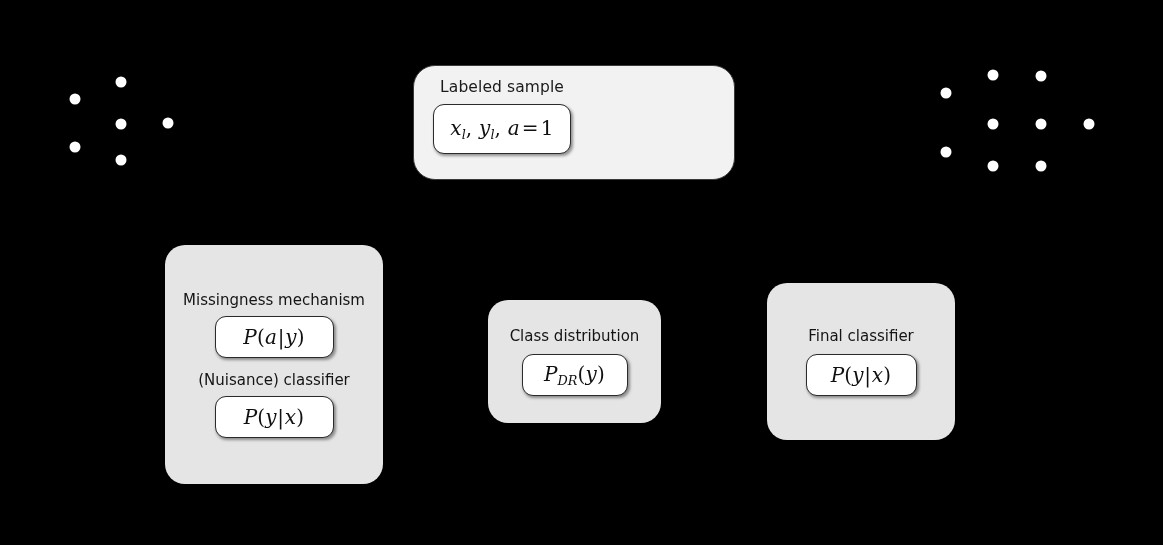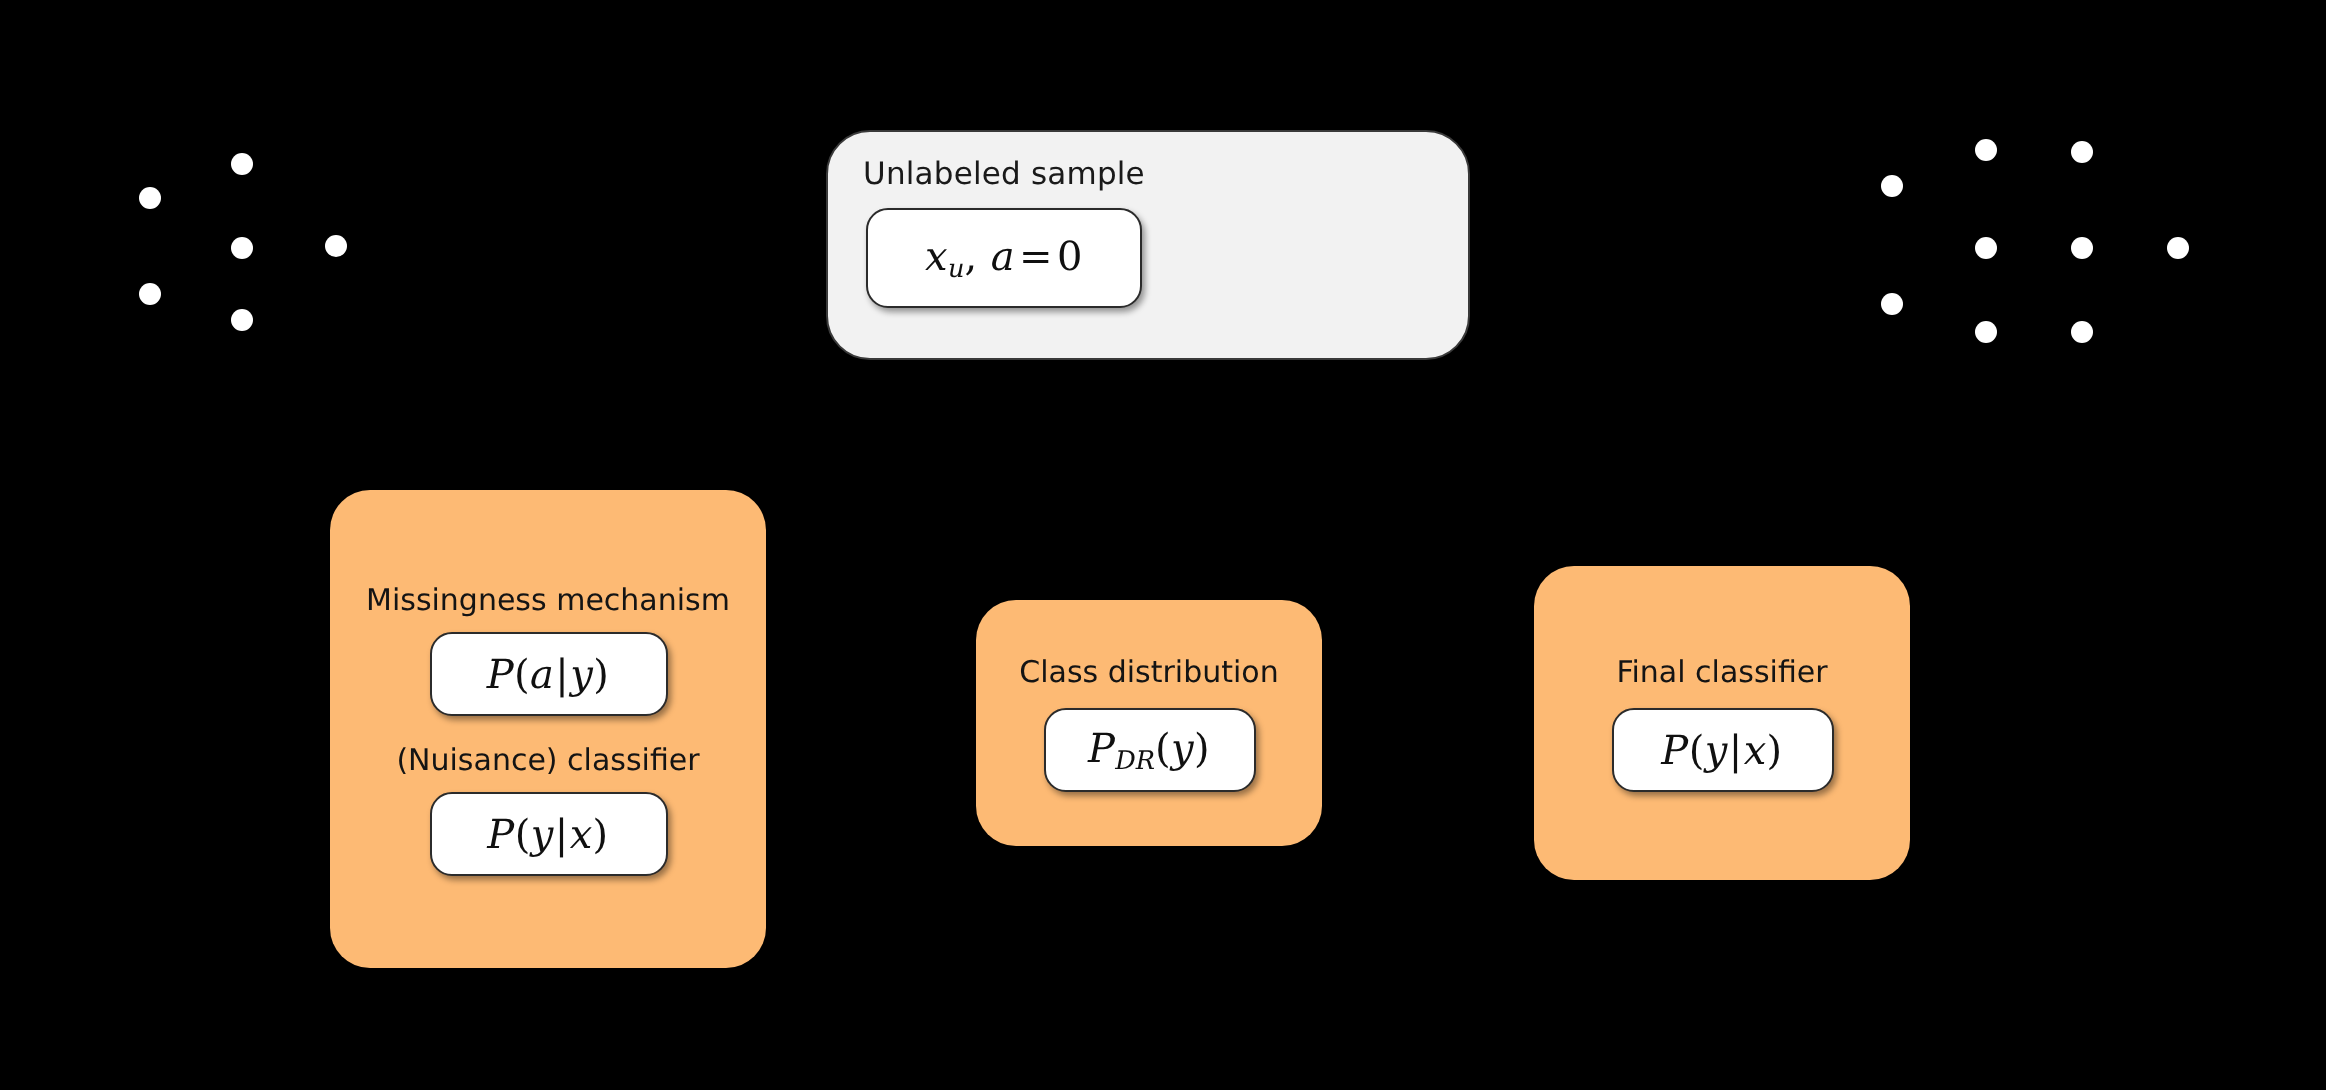--- a/index.html
+++ b/index.html
@@ -95,21 +95,21 @@
     padding: 0 2px;
   }
   .math .bar {
     font-style: normal;
     padding: 0 0.5px;
   }
 
   
   .module {
     position: absolute;
-    background: #fdba74;
+    background: #e5e5e5;
     border-radius: 20px;
     box-sizing: border-box;
     display: flex;
     flex-direction: column;
     align-items: center;
     justify-content: center;
   }
   .module-title {
     font-family: "DejaVu Sans", sans-serif;
     font-size: 15px;
@@ -169,27 +169,27 @@
       <div class="dot" style="left: 993px; top: 124px; background: rgb(255, 255, 255);"></div>
       <div class="dot" style="left: 1041px; top: 124px; background: rgb(255, 255, 255);"></div>
       <div class="dot" style="left: 1089px; top: 124px; background: rgb(255, 255, 255);"></div>
       <div class="dot" style="left: 946px; top: 152px; background: rgb(255, 255, 255);"></div>
       <div class="dot" style="left: 993px; top: 166px; background: rgb(255, 255, 255);"></div>
       <div class="dot" style="left: 1041px; top: 166px; background: rgb(255, 255, 255);"></div>
     </div>
 
   <div class="sample-panel">
 
-
     <div class="sample-col">
-      <div class="sample-caption">Unlabeled sample</div>
+      <div class="sample-caption">Labeled sample</div>
       <div class="white-chip sample-chip">
-        <span class="math"><span>x</span><sub>u</sub><span class="up">, </span><span>a</span><span class="eq">=</span><span class="up">0</span></span>
+        <span class="math"><span>x</span><sub>l</sub><span class="up">, </span><span>y</span><sub>l</sub><span class="up">, </span><span>a</span><span class="eq">=</span><span class="up">1</span></span>
       </div>
     </div>
+
 
   </div>
 
   <div class="module" id="module-missingness">
 
     <div class="module-title">Missingness mechanism</div>
     <div class="white-chip">
       <span class="math"><span>P</span><span class="up">(</span><span>a</span><span class="bar">|</span><span>y</span><span class="up">)</span></span>
     </div>
 

